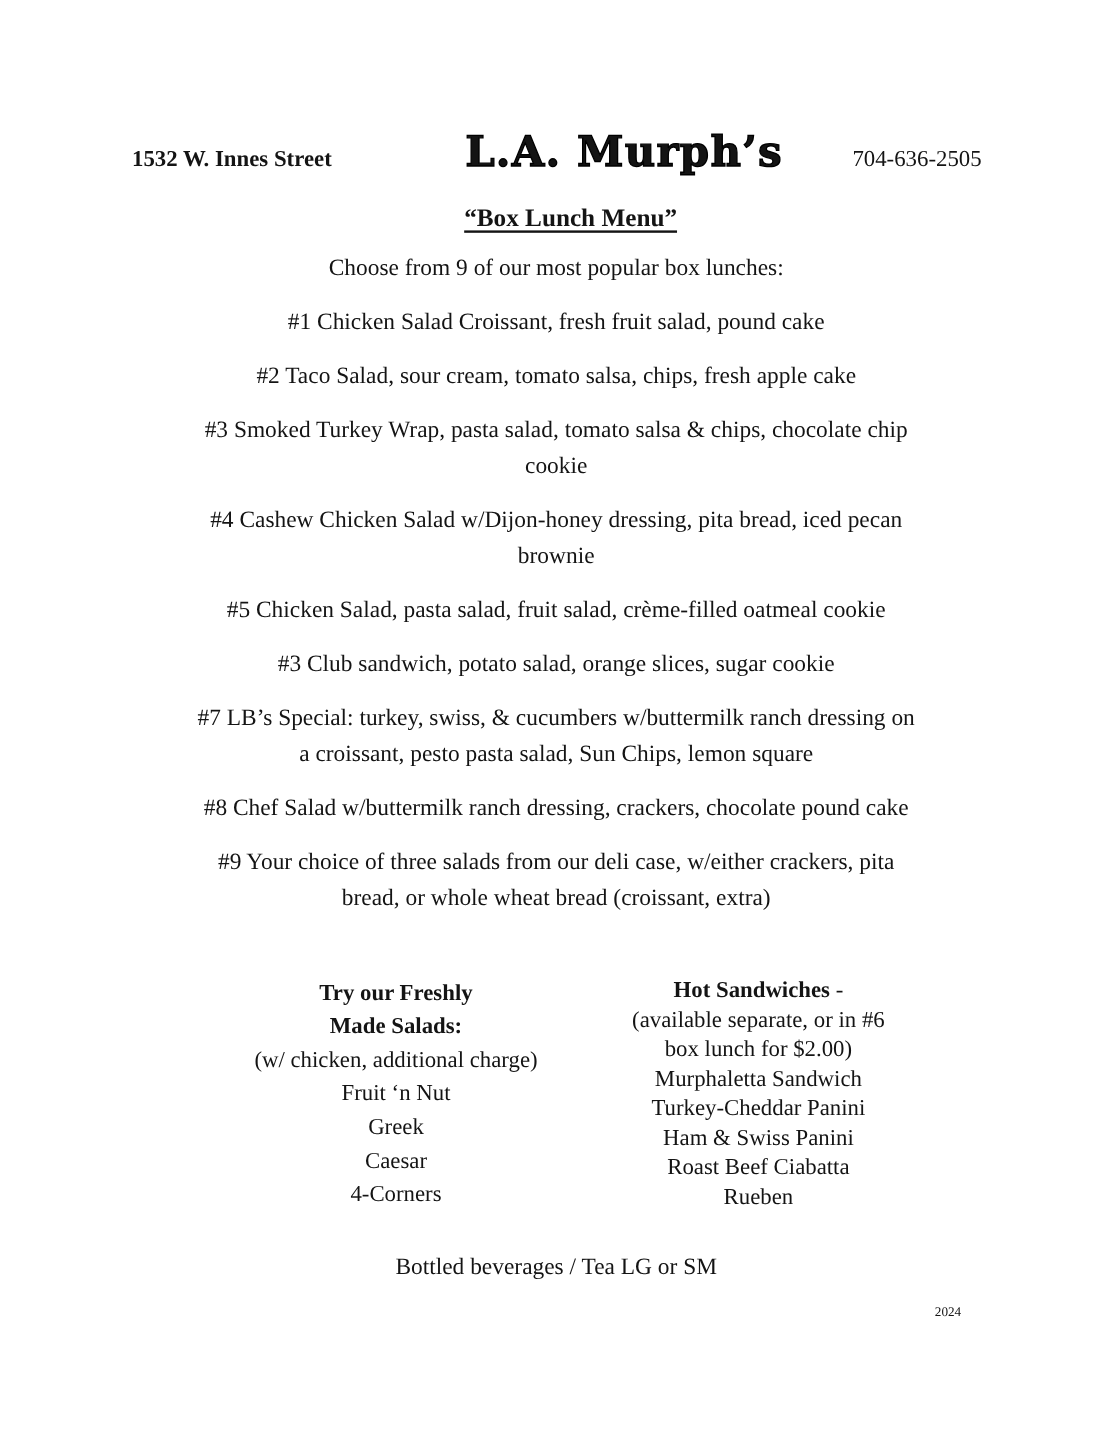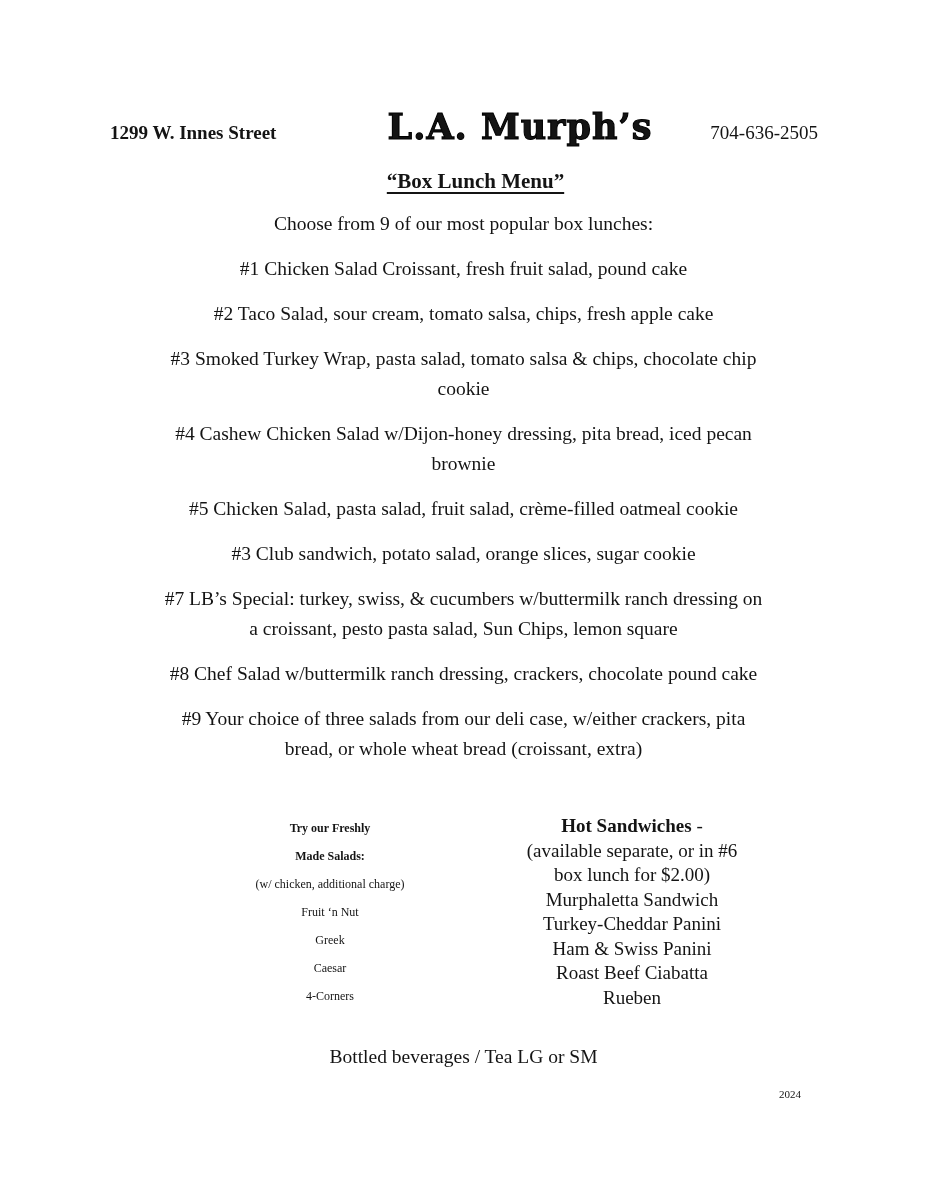--- a/index.html
+++ b/index.html
@@ -49,35 +49,35 @@
     margin: 10px auto 0;
     text-align: center;
     font-size: 19.5px;
   }
   .items p { margin: 15px 0; line-height: 30px; }
   .ln { display: block; }
 
   
   .columns { display: flex; padding-left: 178px; margin-top: 50px; }
   .col { text-align: center; }
-  .col-salads { width: 304px; font-size: 12px; line-height: 28px; }
+  .col-salads { width: 304px; font-size: 19px; line-height: 28px; }
   .col-hot { width: 300px; font-size: 19px; line-height: 24.5px; }
   .bold { font-weight: bold; }
 
   
   .beverages { text-align: center; margin-top: 36px; font-size: 19.5px; }
   .year { text-align: right; padding-right: 126px; margin-top: 20px; font-size: 11px; }
 </style>
 </head>
 <body>
 
 <div class="page">
 
   <div class="header">
-    <div class="address">1299 W. Innes Street</div>
+    <div class="address">1532 W. Innes Street</div>
     <div class="logo">L.A. Murph’s</div>
     <div class="phone">704-636-2505</div>
   </div>
 
   <div class="title-wrap">
     <span class="title-text">“Box Lunch Menu”</span>
   </div>
 
   <div class="items">
     <p>Choose from 9 of our most popular box lunches:</p>

